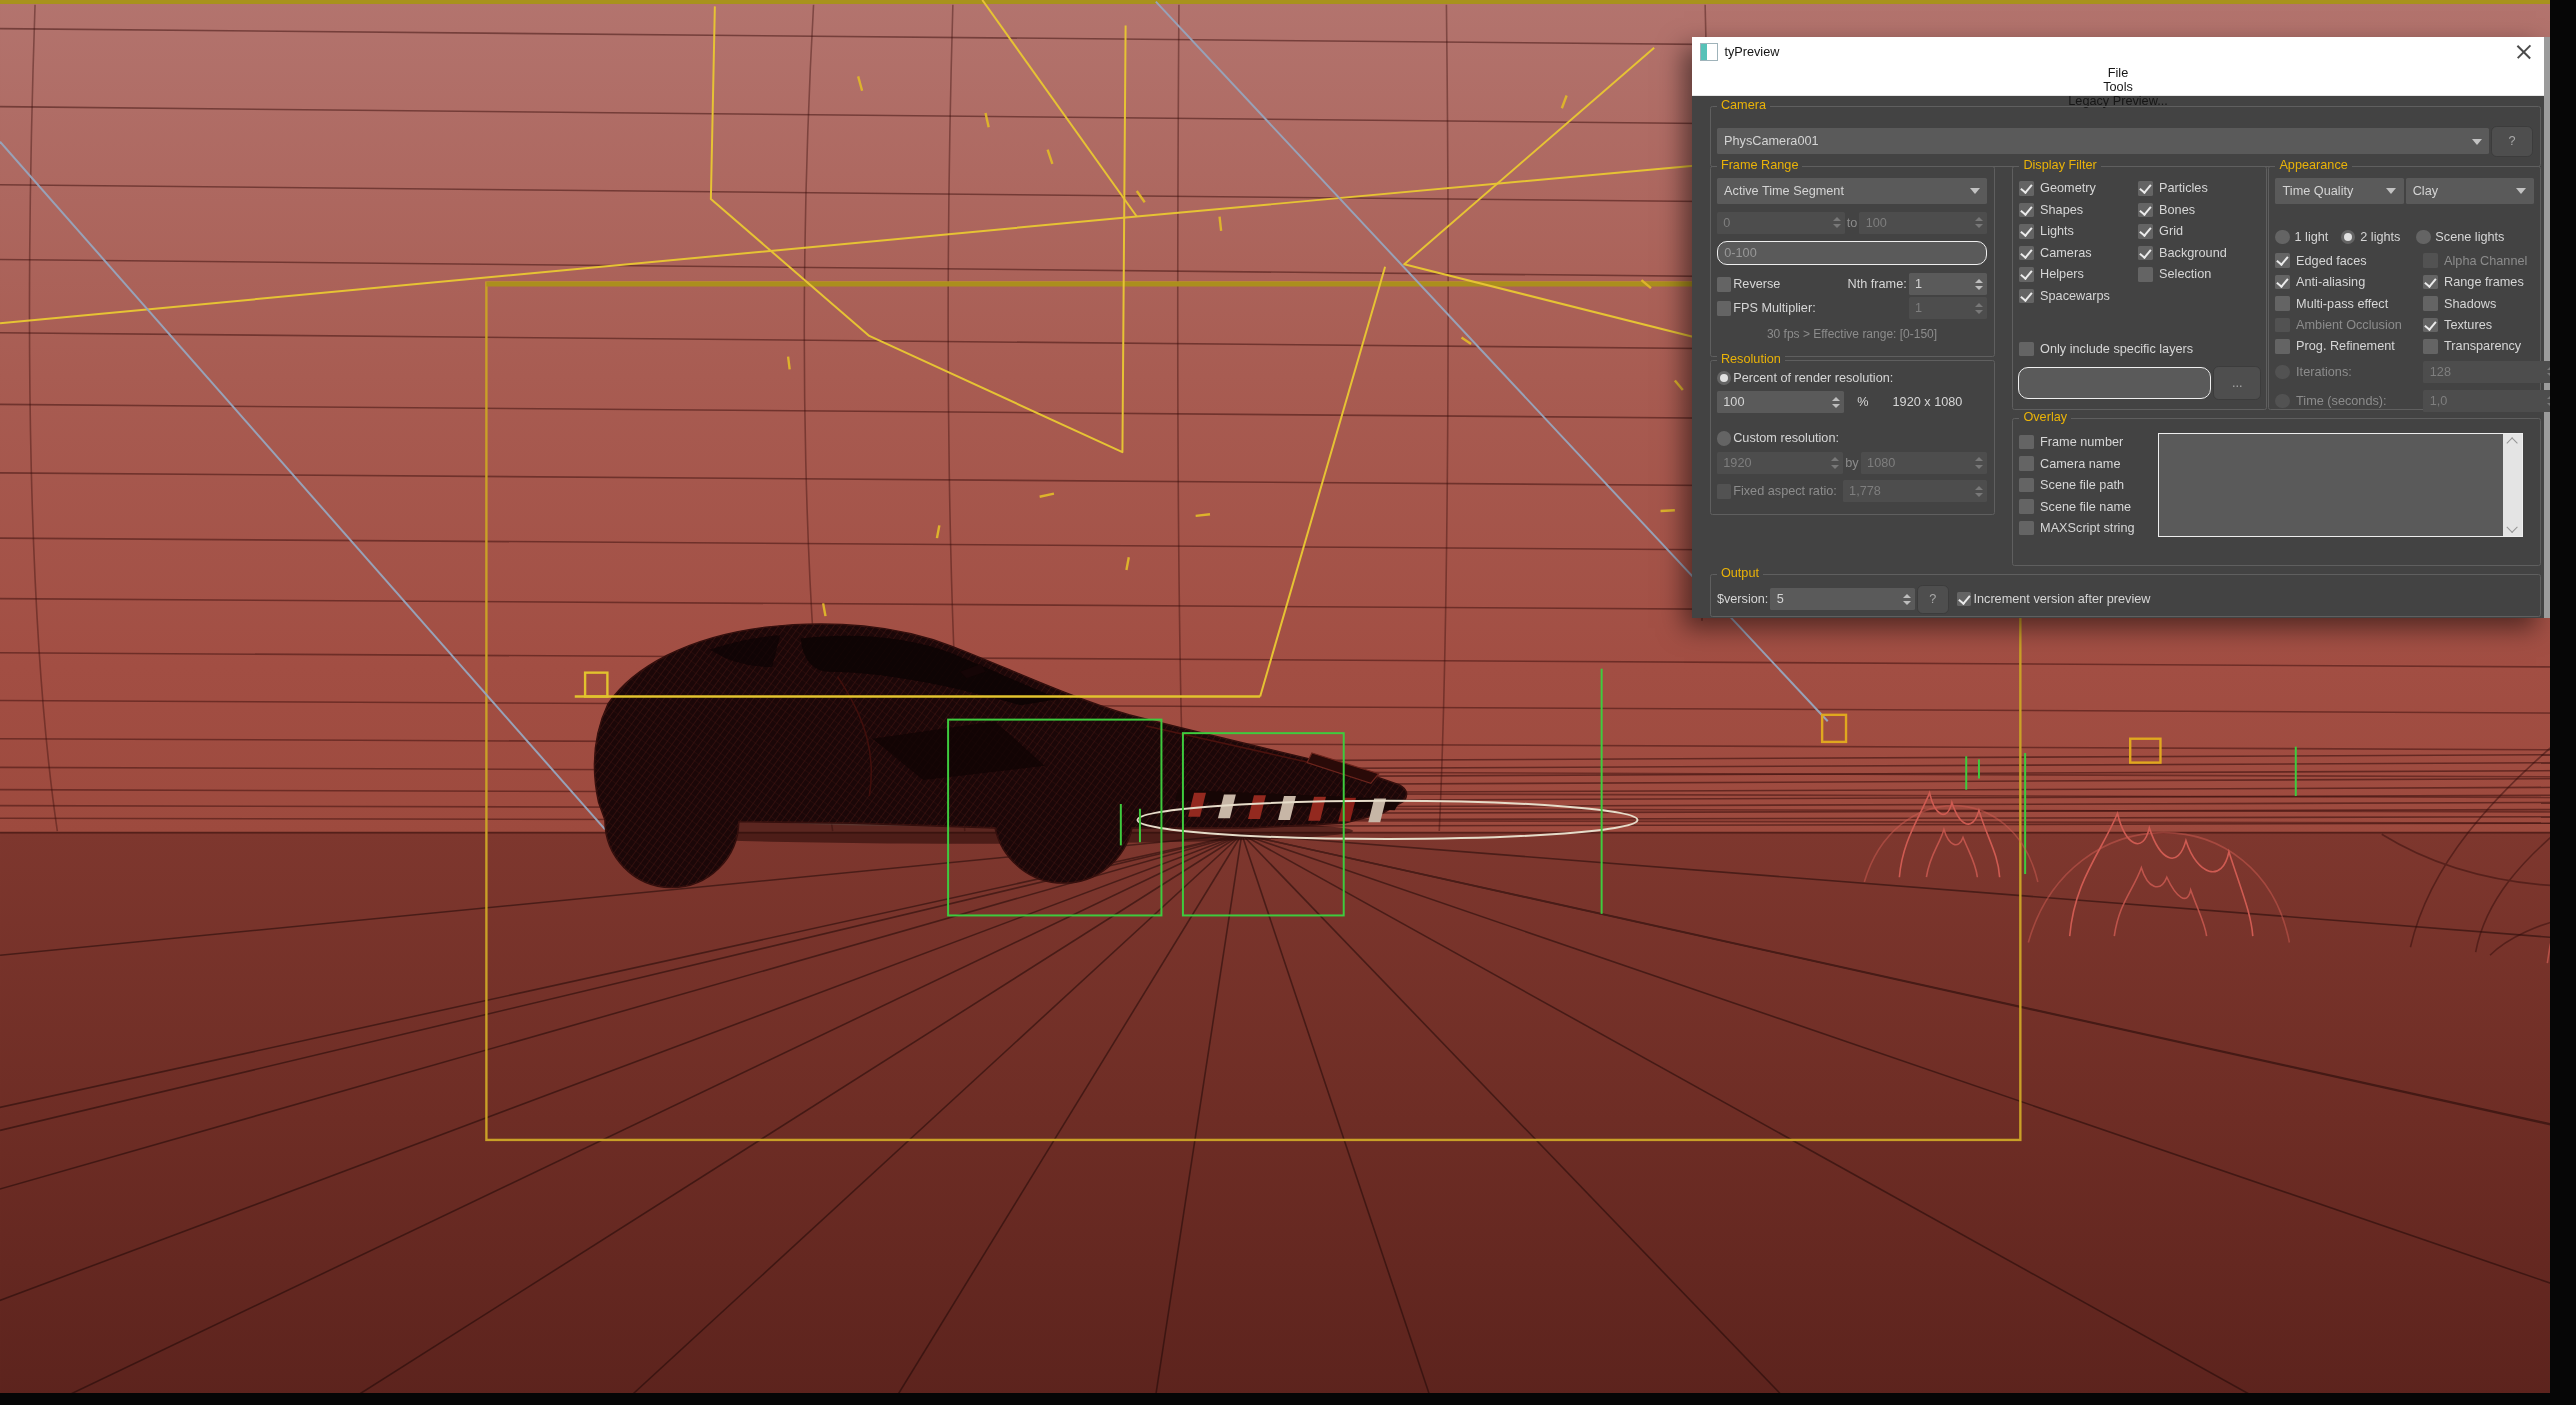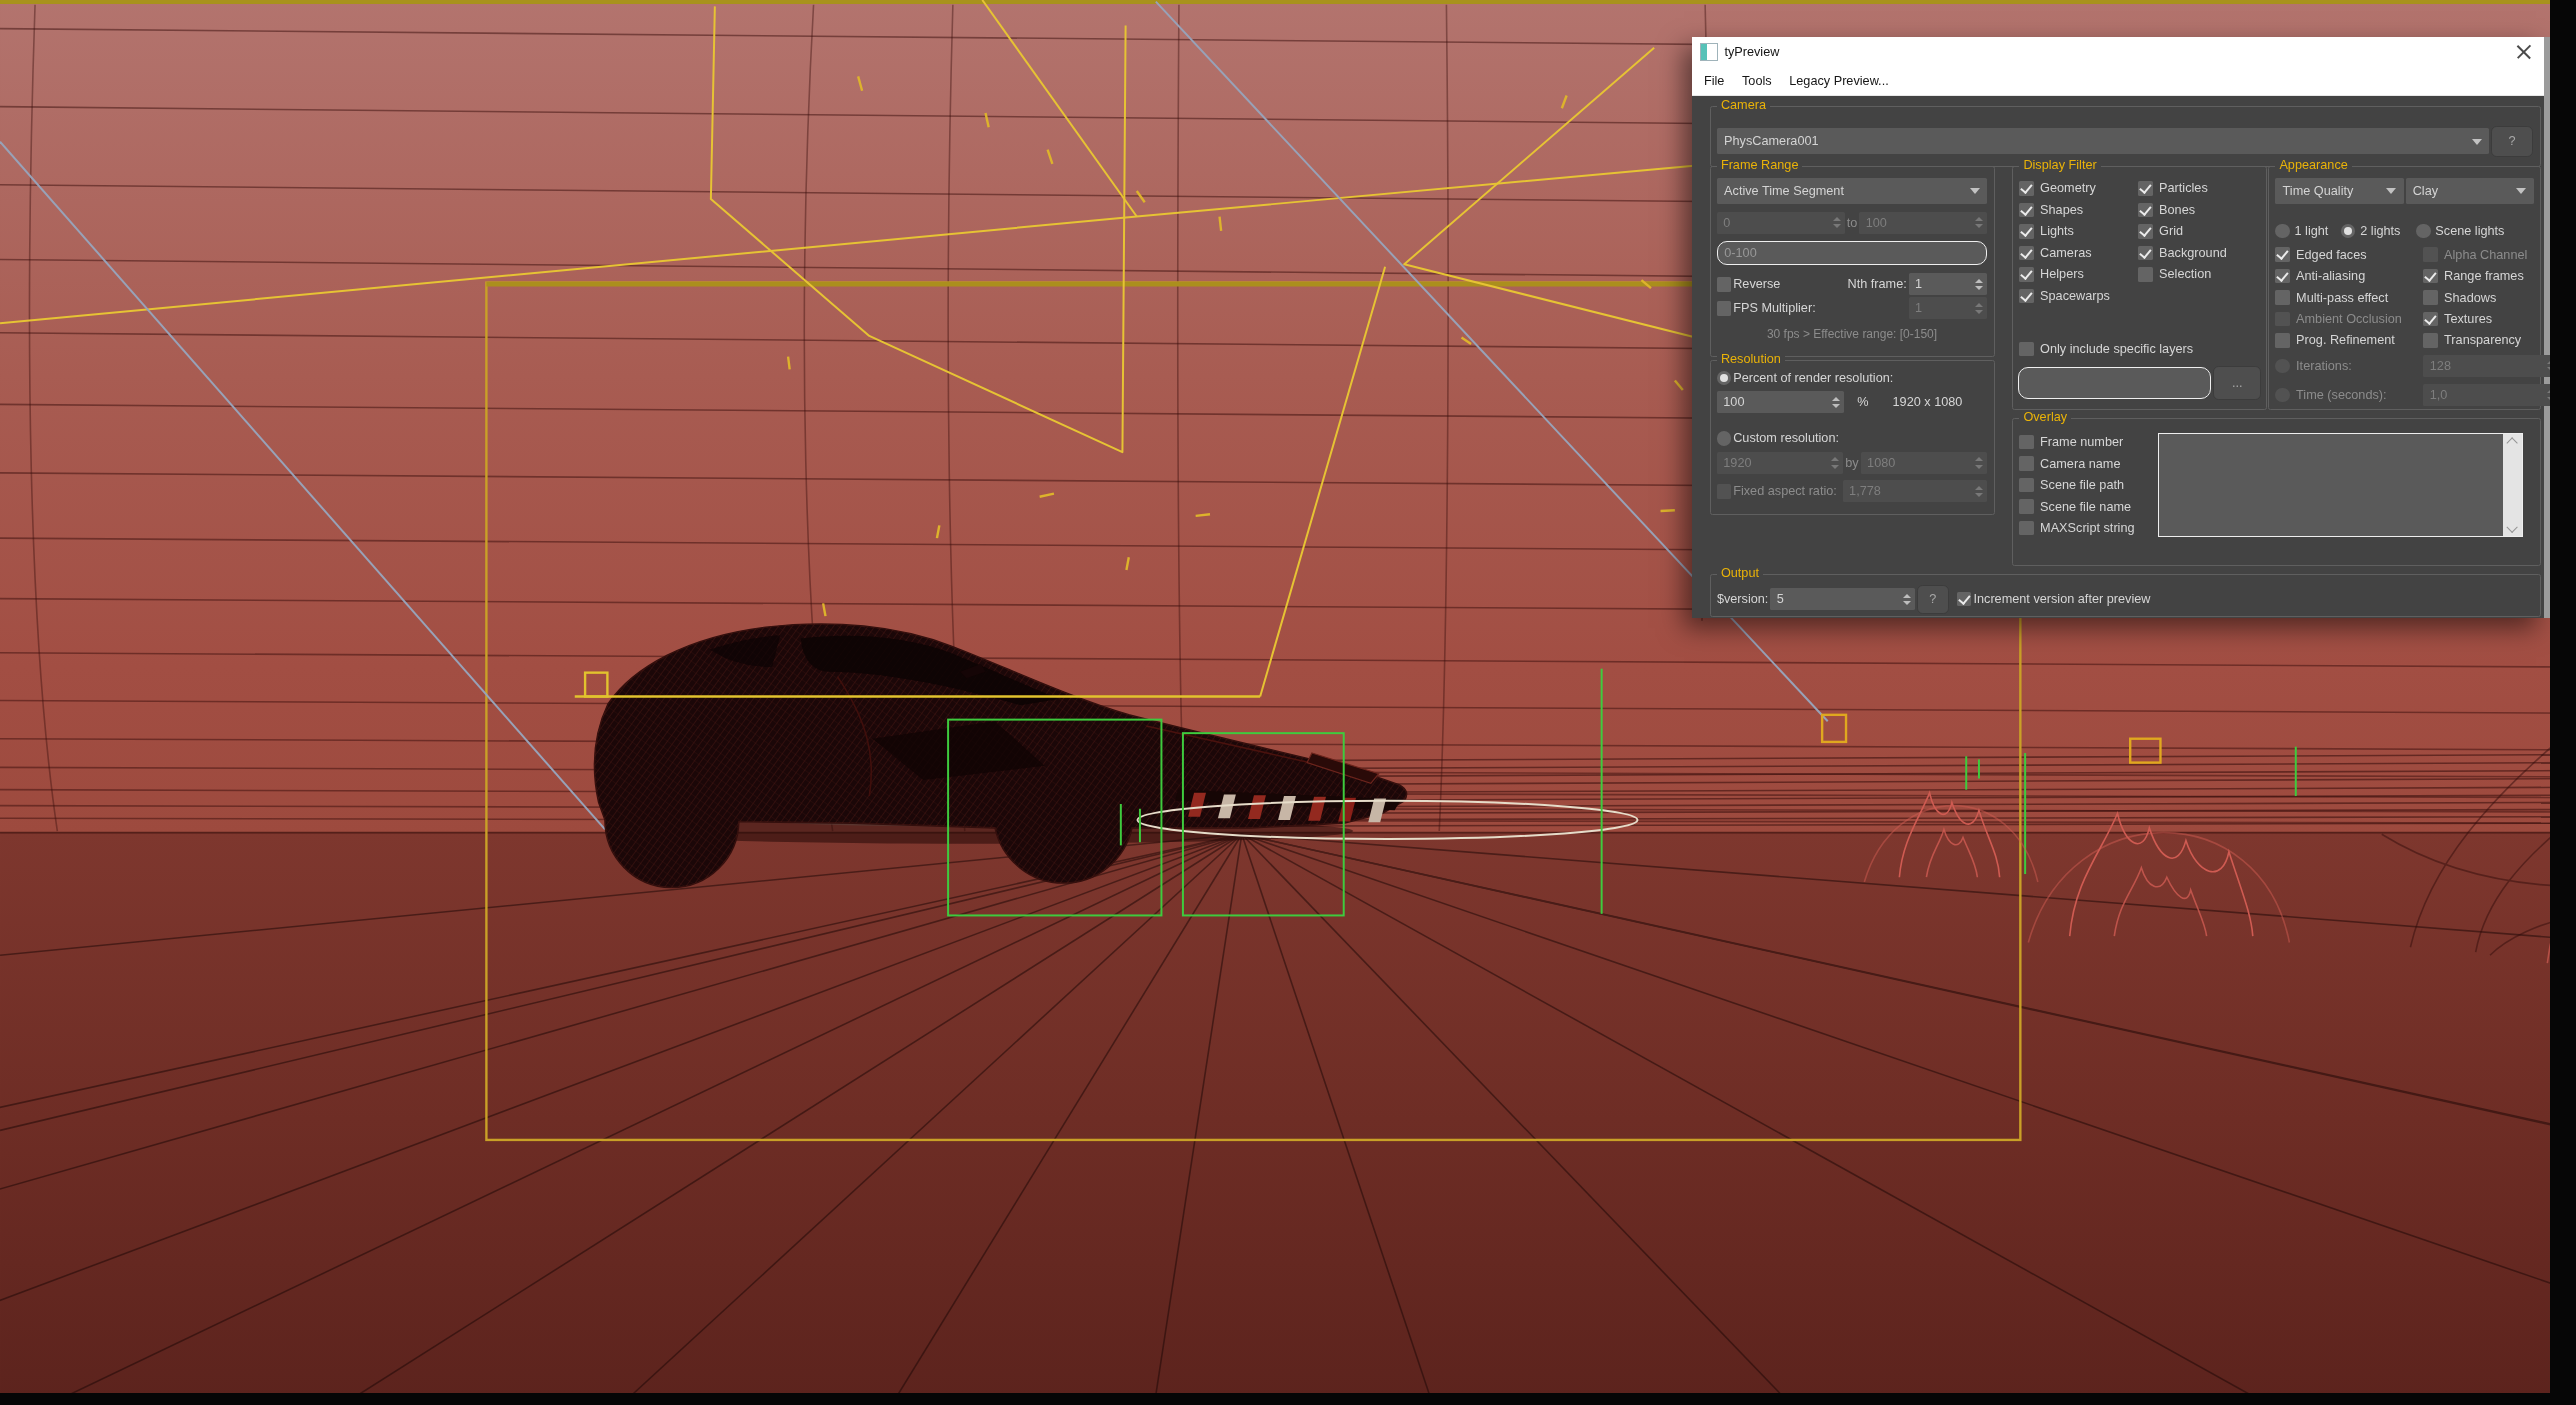--- a/index.html
+++ b/index.html
@@ -13,21 +13,21 @@
   .dlg{position:absolute;width:852px;height:581px;background:#434343;
        box-shadow:-8px 9.6px 24px rgba(0,0,0,.5);font-size:12.7px;color:#d6d6d6;}
   .dlg-rstrip{position:absolute;top:0;right:-5.6px;width:5.6px;height:100%;background:#9b9b9b;}
   .titlebar{height:29px;background:#fff;display:flex;align-items:center;padding:0 8px;}
   .titlebar .appicon{width:16px;height:16px;border:0.8px solid #9fb3ba;background:#fff;margin-right:6.4px;position:relative;}
   .titlebar .appicon::after{content:"";position:absolute;left:0;top:0;width:6.4px;height:100%;background:#57c2b8;}
   .titlebar .title{color:#141414;font-size:12.7px;}
   .xbtn{margin-left:auto;width:24px;height:24px;position:relative;cursor:default;}
   .xbtn i{position:absolute;left:3.2px;top:11px;width:17.5px;height:1.6px;background:#4a4a4a;display:block;}
   .xbtn i:first-child{transform:rotate(45deg);} .xbtn i:last-child{transform:rotate(-45deg);}
-  .menubar{height:29px;background:#fff;display:flex;align-items:center;padding:0 3.2px;border-bottom:0.8px solid #e8e8e8;}
+  .menubar{height:29px;background:#fff;display:flex;align-items:center;padding:0 3.2px;border-bottom:0.8px solid #e8e8e8;flex-direction:column;}
   .menubar .mi{color:#161616;font-size:12.7px;padding:0 8.8px;}
   .dlgbody{position:relative;height:524px;}
 
   .grp{position:absolute;border:0.8px solid #5f5f5f;border-radius:2.4px;}
   .glab{position:absolute;top:-8.8px;left:6.4px;background:#434343;padding:0 4px;color:#eab308;font-size:12.7px;white-space:nowrap;}
   .row{display:flex;align-items:center;gap:2px;}
   .lab{color:#d6d6d6;white-space:nowrap;} .lab.dim{color:#8c8c8c;}
 
   .dd{background:#5a5a5a;height:25.5px;border-radius:1.6px;display:flex;align-items:center;
       padding:0 22px 0 7.2px;color:#d4d4d4;position:relative;}
@@ -521,21 +521,21 @@
       <span class="glab">Appearance</span>
       <div style="position:absolute;left:6.4px;right:6.4px;top:11px;">
         <div class="row">
           <div class="dd" style="flex:1;">
             <span>Time Quality</span>
           </div>
           <div class="dd" style="flex:1;">
             <span>Clay</span>
           </div>
         </div>
-        <div class="row" style="margin-top:20px;gap:4.8px;">
+        <div class="row" style="margin-top:26px;gap:4.8px;">
           <span class="rad"></span>
           <span class="lab">1 light</span>
           <span class="rad sel" style="margin-left:8px;"></span>
           <span class="lab">2 lights</span>
           <span class="rad" style="margin-left:11px;"></span>
           <span class="lab">Scene lights</span>
         </div>
         <div class="apgrid" style="margin-top:9.6px;">
           <div class="cbrow">
                 <span class="cb ck"></span>

